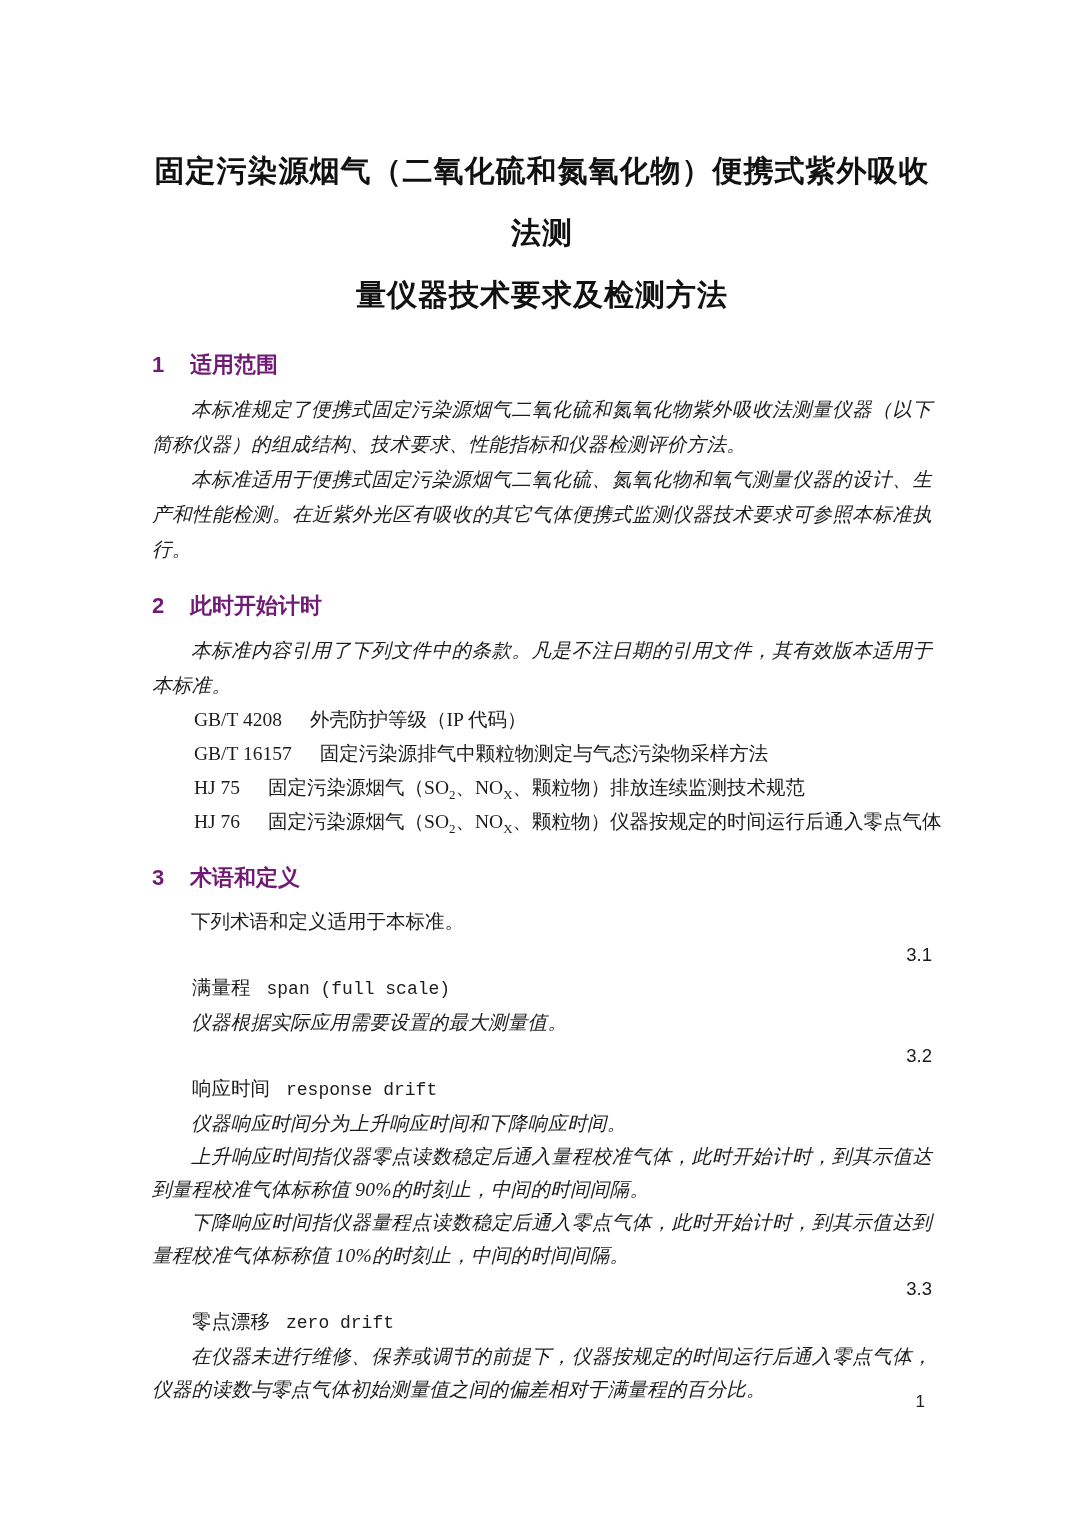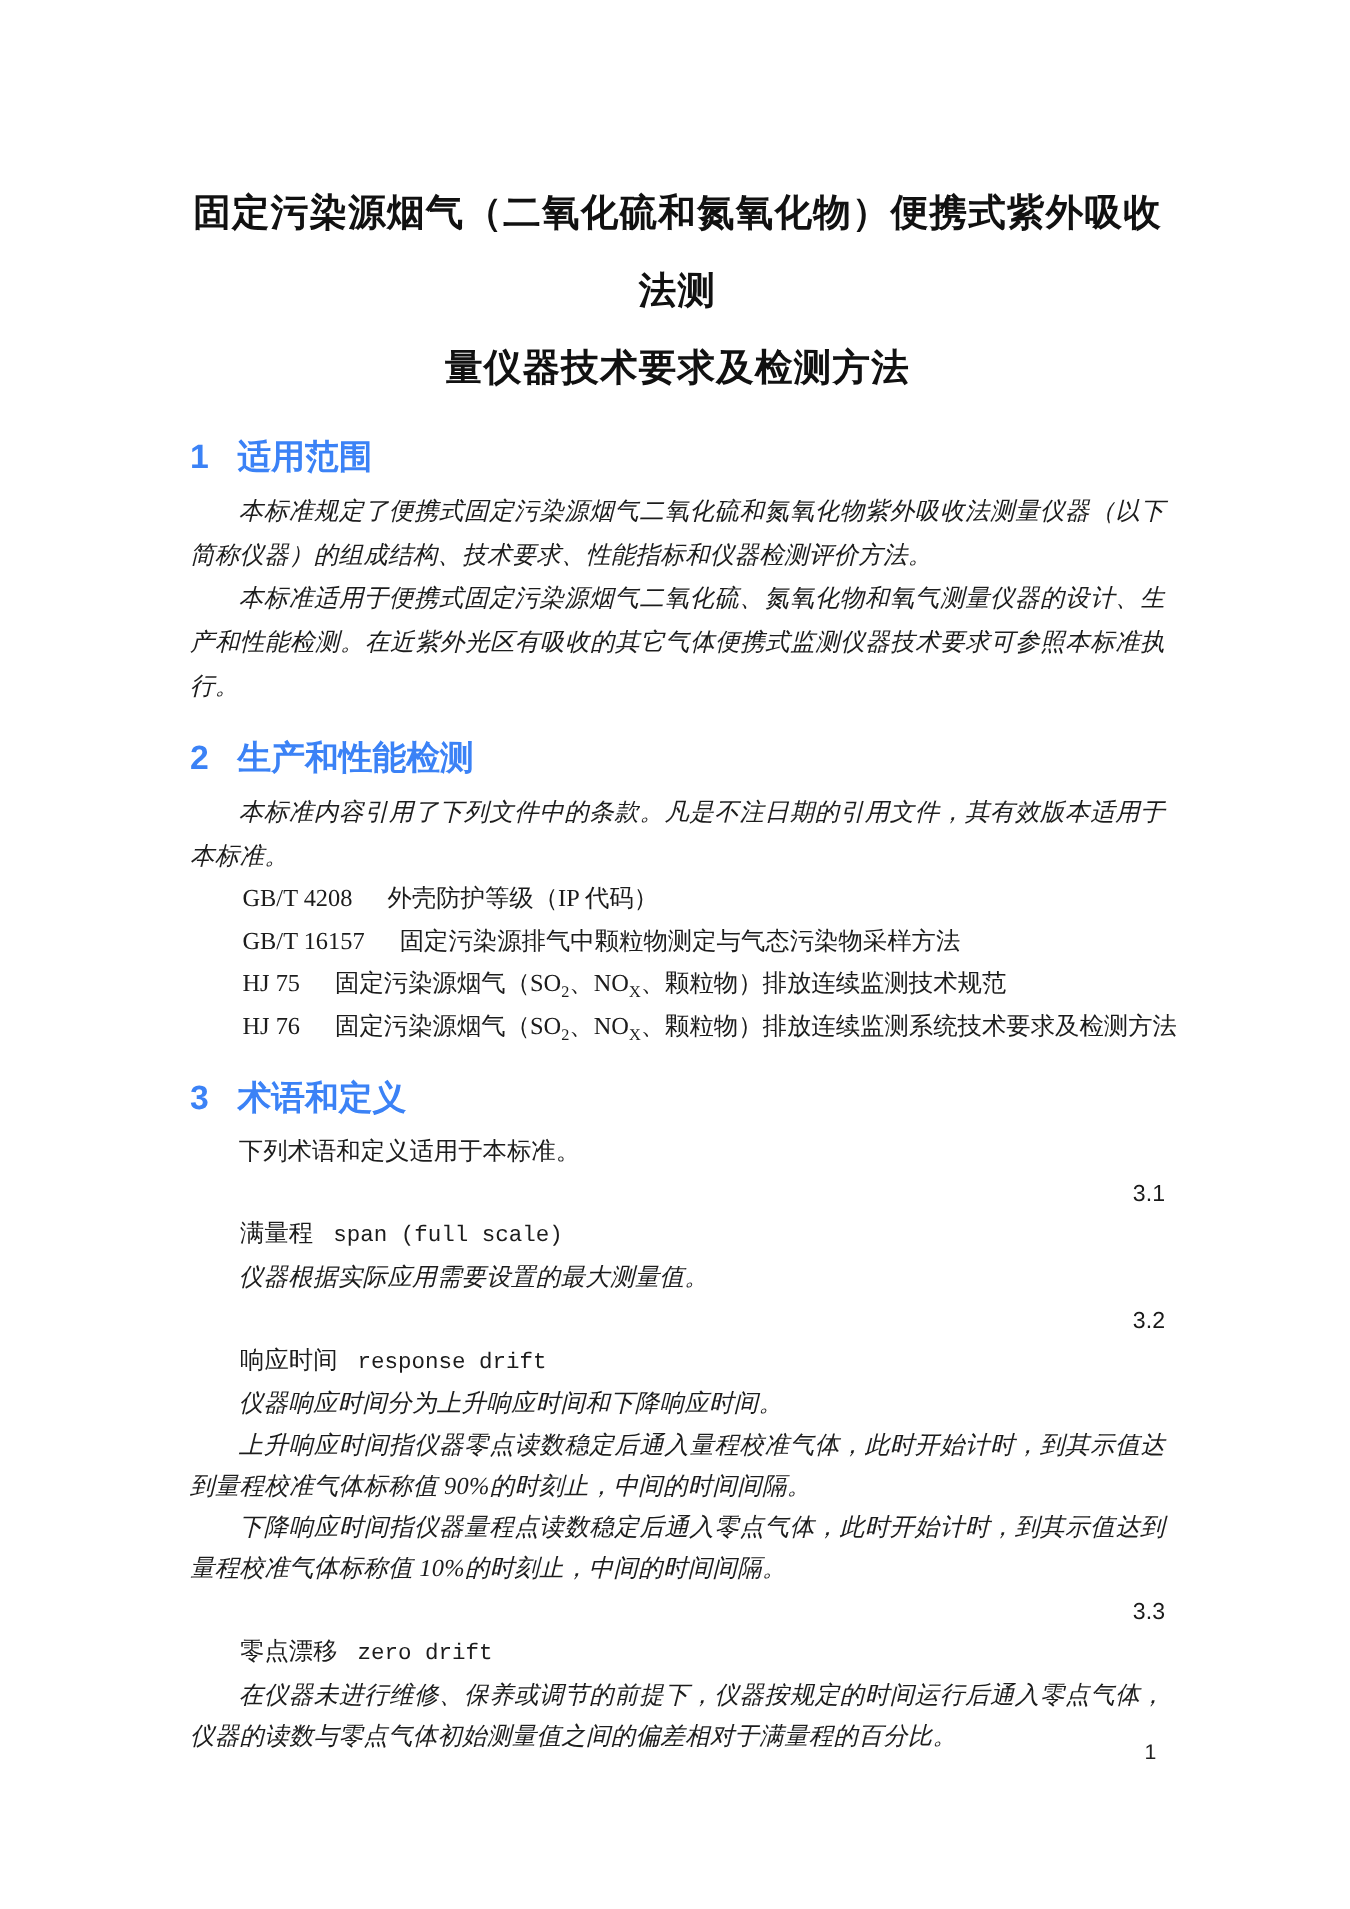--- a/index.html
+++ b/index.html
@@ -29,23 +29,23 @@
     text-align: center;
     letter-spacing: 1px;
     color: #111;
   }
   .doc-title .title-line { display: block; }
 
   .sec-h {
     margin: 26px 0 14px 0;
     font-family: "Liberation Sans", "DejaVu Sans", sans-serif;
     font-weight: 700;
-    font-size: 27px;
+    font-size: 22px;
     line-height: 26px;
-    color: #3b82f6;
+    color: #701a75;
   }
   .sec-h .sec-num {
     display: inline-block;
     min-width: 38px;
     font-weight: 700;
   }
   .body-p {
     margin: 0;
     font-size: 19.5px;
     line-height: 35px;
@@ -120,35 +120,35 @@
     <section>
       <h2 class="sec-h">
         <span class="sec-num">1</span><span>适用范围</span>
       </h2>
       <p class="body-p indent">本标准规定了便携式固定污染源烟气二氧化硫和氮氧化物紫外吸收法测量仪器（以下简称仪器）的组成结构、技术要求、性能指标和仪器检测评价方法。</p>
       <p class="body-p indent">本标准适用于便携式固定污染源烟气二氧化硫、氮氧化物和氧气测量仪器的设计、生产和性能检测。在近紫外光区有吸收的其它气体便携式监测仪器技术要求可参照本标准执行。</p>
     </section>
 
     <section>
       <h2 class="sec-h">
-        <span class="sec-num">2</span><span>生产和性能检测</span>
+        <span class="sec-num">2</span><span>此时开始计时</span>
       </h2>
       <p class="body-p indent">本标准内容引用了下列文件中的条款。凡是不注日期的引用文件，其有效版本适用于本标准。</p>
       <div class="refs">
         <div class="ref-line">
           <span class="ref-code">GB/T 4208</span><span class="ref-title"><span>外壳防护等级（IP 代码）</span></span>
         </div>
         <div class="ref-line">
           <span class="ref-code">GB/T 16157</span><span class="ref-title"><span>固定污染源排气中颗粒物测定与气态污染物采样方法</span></span>
         </div>
         <div class="ref-line">
           <span class="ref-code">HJ 75</span><span class="ref-title"><span>固定污染源烟气（SO</span><sub>2</sub><span>、NO</span><sub>X</sub><span>、颗粒物）排放连续监测技术规范</span></span>
         </div>
         <div class="ref-line">
-          <span class="ref-code">HJ 76</span><span class="ref-title"><span>固定污染源烟气（SO</span><sub>2</sub><span>、NO</span><sub>X</sub><span>、颗粒物）排放连续监测系统技术要求及检测方法</span></span>
+          <span class="ref-code">HJ 76</span><span class="ref-title"><span>固定污染源烟气（SO</span><sub>2</sub><span>、NO</span><sub>X</sub><span>、颗粒物）仪器按规定的时间运行后通入零点气体</span></span>
         </div>
       </div>
     </section>
 
     <section>
       <h2 class="sec-h">
         <span class="sec-num">3</span><span>术语和定义</span>
       </h2>
       <p class="s3-intro">下列术语和定义适用于本标准。</p>
 

